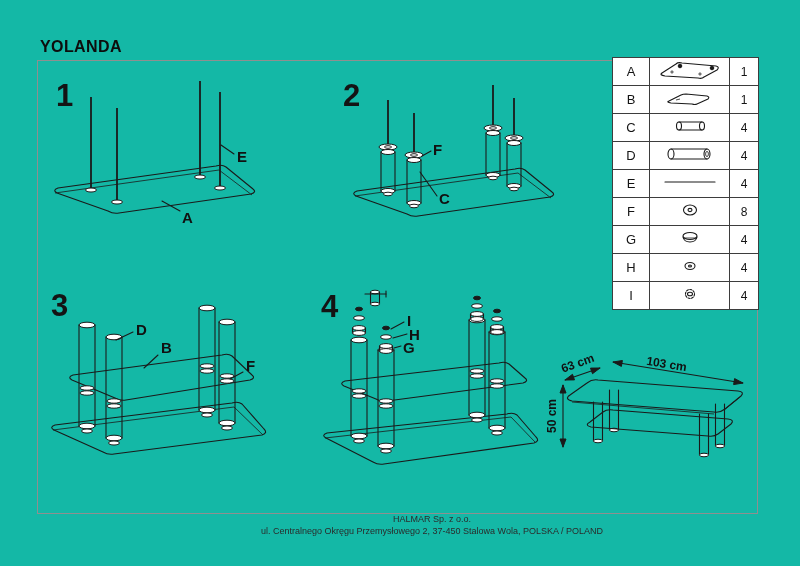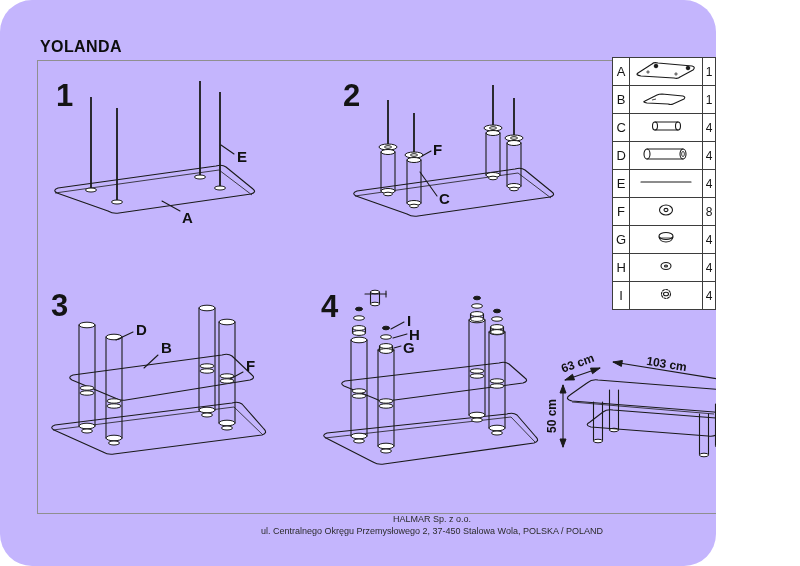--- a/index.html
+++ b/index.html
@@ -1,17 +1,17 @@
 <!DOCTYPE html>
 <html><head>
 <meta charset="utf-8">
 <style>
   html,body{margin:0;padding:0;background:#fff;}
-  #page{position:relative;width:716px;height:566px;background:#c4b5fd;overflow:hidden;
-        font-family:"Liberation Sans",sans-serif;color:#111;border-radius:32px;}
+  #page{position:relative;width:800px;height:566px;background:#14b8a6;overflow:hidden;
+        font-family:"Liberation Sans",sans-serif;color:#111;}
   #title{position:absolute;left:40px;top:38px;font-size:16px;font-weight:bold;
          letter-spacing:.4px;color:#0d0d0d;}
   #frame{position:absolute;left:37px;top:60px;width:719px;height:452px;
          border:1px solid #8f8f8f;}
   .stepnum{position:absolute;font-size:31px;font-weight:bold;color:#141414;line-height:1;}
   #num1{left:56px;top:80px;} #num2{left:343px;top:80px;}
   #num3{left:51px;top:290px;} #num4{left:321px;top:291px;}
   .diag{position:absolute;}
   #svg1{left:40px;top:68px;} #svg2{left:325px;top:68px;}
   #svg3{left:40px;top:278px;} #svg4{left:315px;top:278px;}

